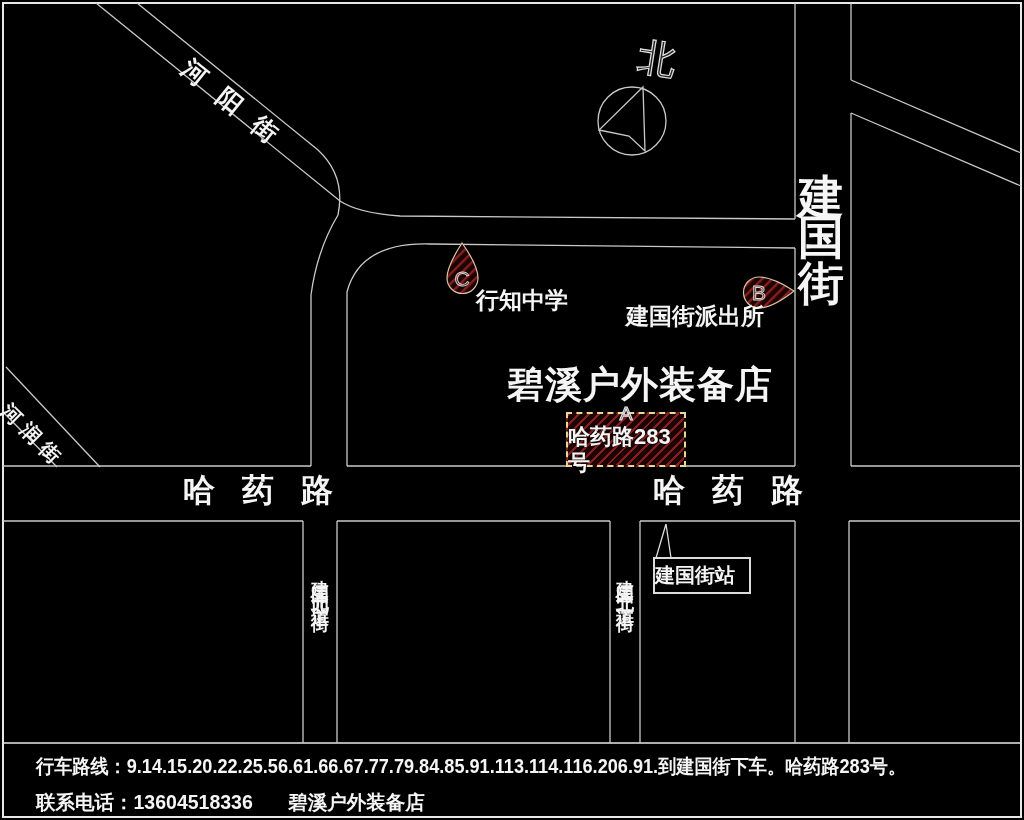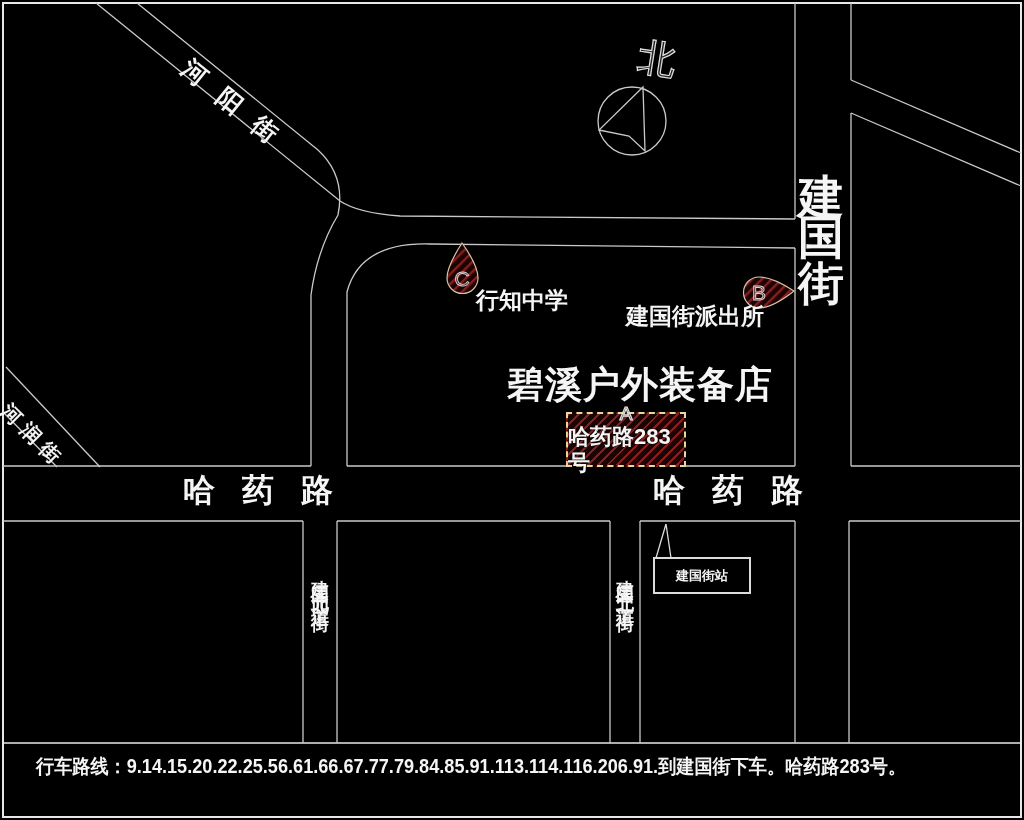--- a/index.html
+++ b/index.html
@@ -16,22 +16,22 @@
     font-weight:normal;
   }
   .street-diag{transform-origin:left top;}
   .title{font-size:37px;letter-spacing:1px;}
   .hayao{font-size:32px;letter-spacing:27px;}
   .jianguo-v{font-size:46px;letter-spacing:44px;}
   .small-street{font-size:18px;letter-spacing:7px;}
   .poi{font-size:23px;}
   .callout-box{
     position:absolute;left:653px;top:557px;width:94px;height:33px;
-    border:2px solid #dcdcdc;display:flex;align-items:center;justify-content:center;
-    font-size:13px;font-weight:bold;background:#000;
+    border:2px solid #dcdcdc;display:flex;align-items:center;justify-content:flex-start;
+    font-size:20px;font-weight:bold;background:#000;
   }
   .addr-box{
     position:absolute;left:566px;top:412px;width:120px;height:55px;
     border:2px dashed #e7d89c;box-sizing:border-box;
     background:repeating-linear-gradient(135deg,#8a1e1e 0 2px,#1c0404 2px 7px);
     display:flex;flex-direction:column;align-items:center;justify-content:center;
   }
   .addr-box .mk{font-size:19px;line-height:20px;}
   .addr-box .ad{font-size:22px;font-weight:bold;line-height:26px;text-shadow:0 0 2px #000;}
   .north-char{font-size:38px;transform:rotate(9deg);}
@@ -117,14 +117,18 @@
   <div class="addr-box">
     <span class="mk outline-glyph">A</span>
     <span class="ad">哈药路283号</span>
   </div>
 
   <div class="callout-box">
     <span>建国街站</span>
   </div>
 
   <div class="footer-line route" style="left:36px;top:753px;">行车路线：9.14.15.20.22.25.56.61.66.67.77.79.84.85.91.113.114.116.206.91.到建国街下车。哈药路283号。</div>
+  <div class="footer-line" style="left:36px;top:789px;">
+    <span>联系电话：13604518336</span>
+    <span class="contact-gap">碧溪户外装备店</span>
+  </div>
 
 </div>
 
 </body></html>

